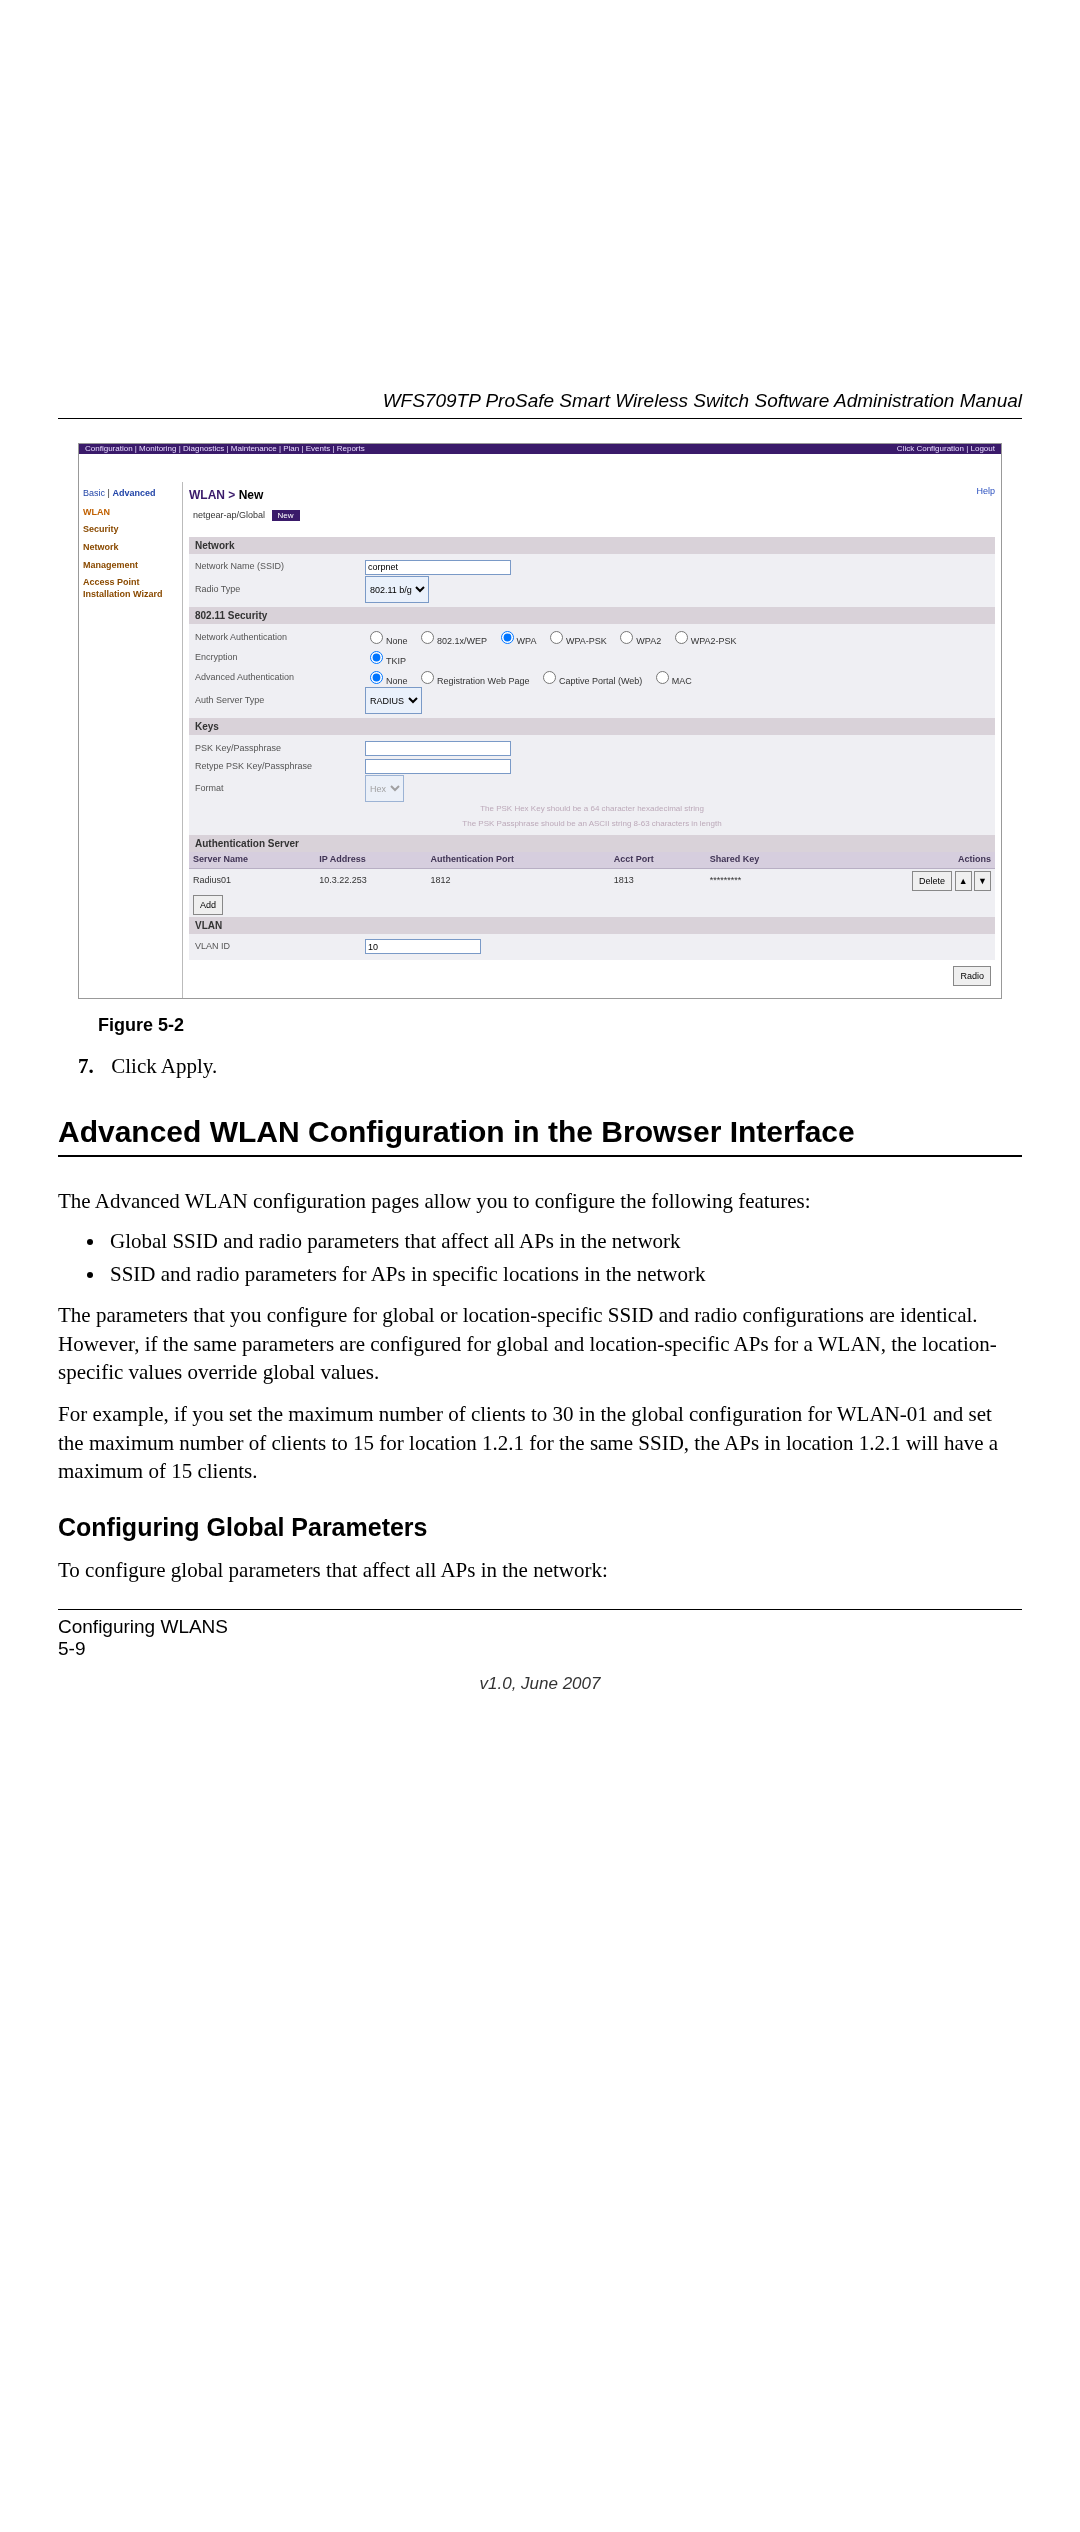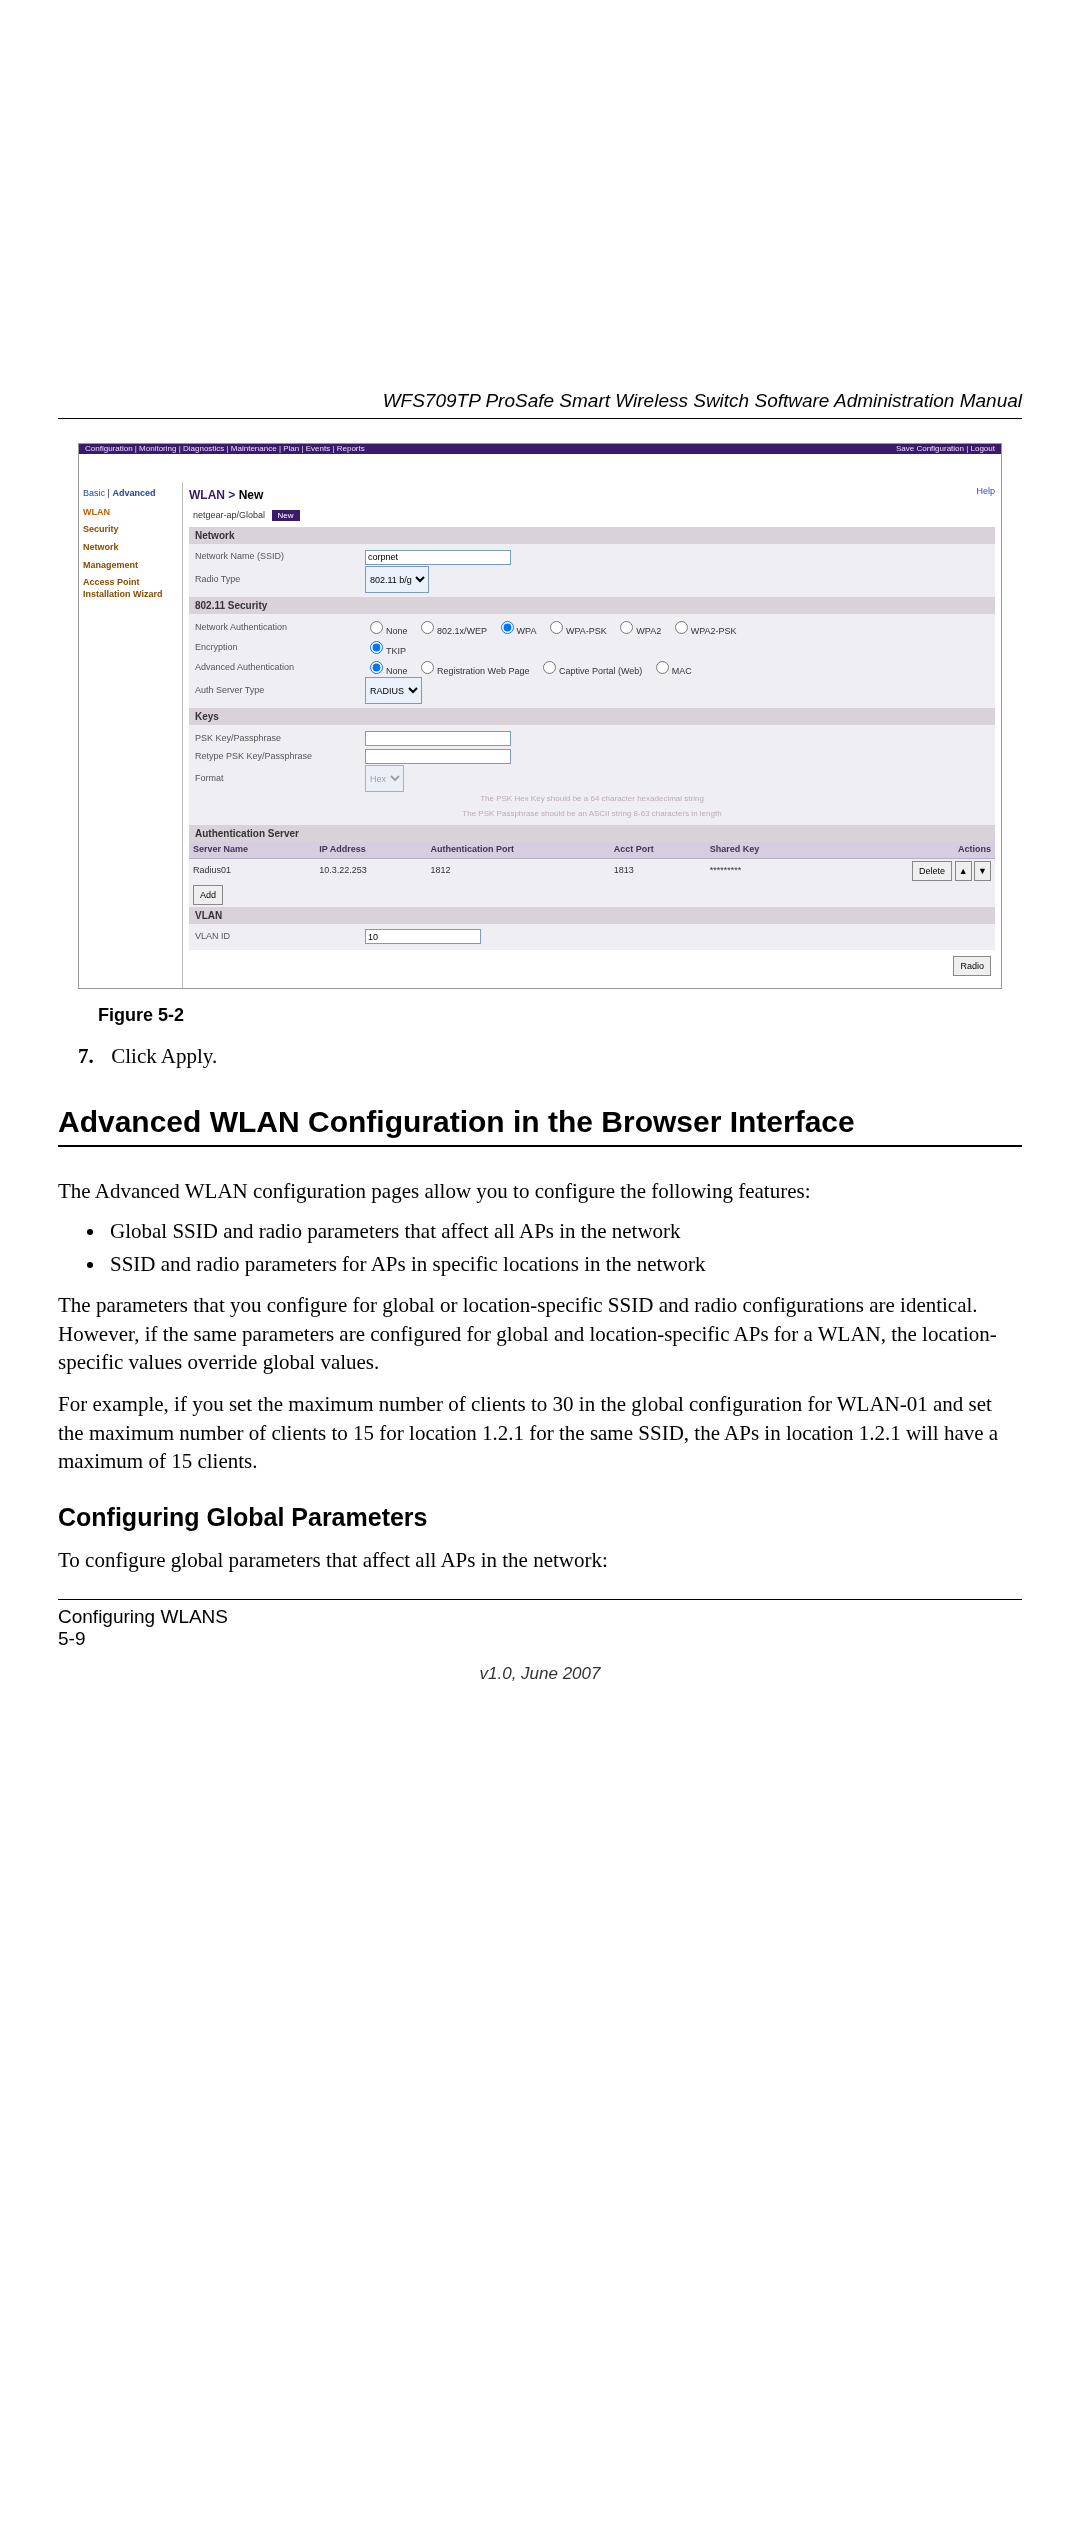--- a/index.html
+++ b/index.html
@@ -56,21 +56,21 @@
     font-size: 9px;
   }
   .shot .side .crumb { font-size:9px; padding-bottom:4px; }
   .shot .side .crumb a { color:#2245a8; text-decoration:none; }
   .shot .side .nav-item { padding: 3px 0; color:#8a4a00; font-weight:bold; font-size:9px; }
   .shot .side .nav-item.active { color:#c06000; }
   .shot .main { flex:1; padding: 4px 6px 6px 6px; }
   .shot .main .breadcrumb { color:#3a1a6a; font-weight:bold; font-size:12px; padding:2px 0 4px 0; }
   .shot .main .breadcrumb .new { color:#000; font-weight:bold; }
   .shot .help { float:right; color:#2a4fbf; font-size:9px; }
-  .shot .path-row { font-size:9px; padding:2px 0 6px 4px; }
+  .shot .path-row { font-size:9px; padding:2px 0 16px 4px; }
   .shot .path-row .badge { background:#3a1a6a; color:#fff; padding:1px 6px; margin-left:4px; font-size:8px; }
 
   .shot .section-head {
     background:#d9d2d9;
     font-weight:bold;
     padding:2px 6px;
     font-size:10px;
     color:#333;
   }
   .shot .section-body {
@@ -117,21 +117,21 @@
 </head>
 <body>
 
 <div class="page">
 
   <div class="header-title">WFS709TP ProSafe Smart Wireless Switch Software Administration Manual</div>
 
   <div class="shot">
     <div class="topbar">
       <span class="left-tabs">Configuration  |  Monitoring  |  Diagnostics  |  Maintenance  |  Plan  |  Events  |  Reports</span>
-      <span class="right-tabs">Save Configuration  |  Logout</span>
+      <span class="right-tabs">Click Configuration  |  Logout</span>
     </div>
     <div class="body">
       <div class="side">
         <div class="crumb">
           <a href="#">Basic</a>
           <span>|</span>
           <b><a href="#">Advanced</a></b>
         </div>
         <div class="nav-item active">WLAN</div>
         <div class="nav-item">Security</div>

